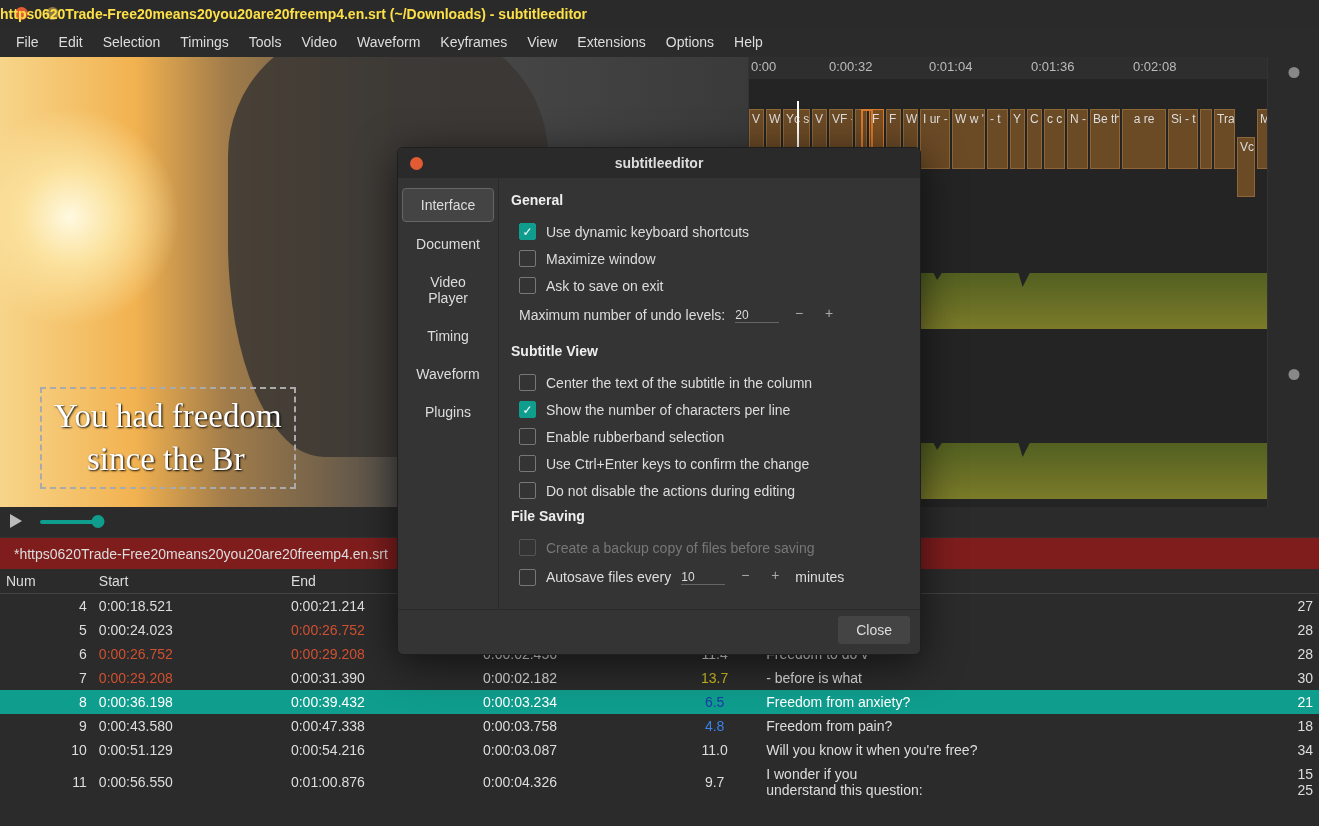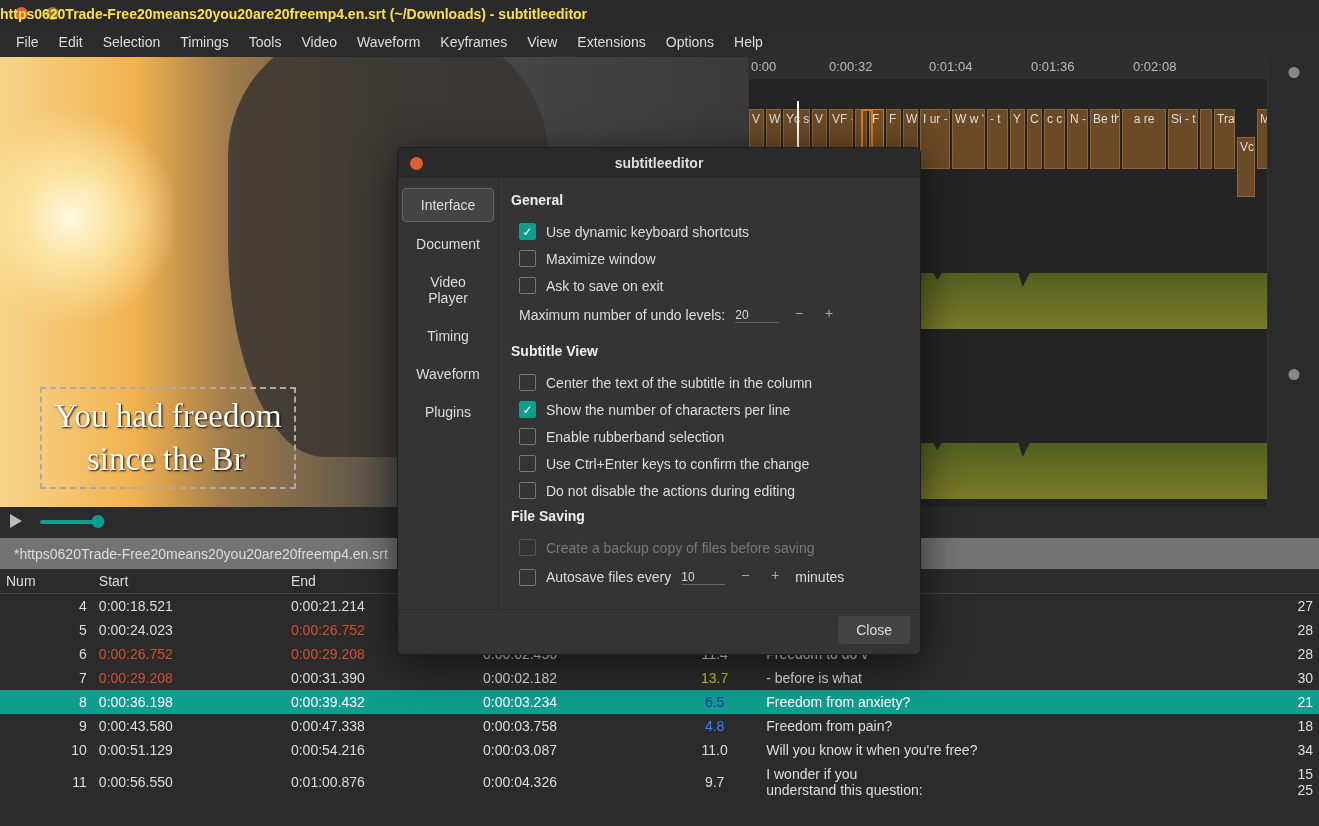--- a/index.html
+++ b/index.html
@@ -174,21 +174,21 @@
 }
 .hslider .thumb {
   position: absolute; left: 17%; top: -5px;
   width: 13px; height: 13px; border-radius: 50%; background: #0f9d8d;
   transform: translateX(-50%);
 }
 
 
 .doc-tab {
   height: 32px;
-  background: #737373;
+  background: #7f1d1d;
   display: flex;
   align-items: center;
   padding: 0 14px;
   gap: 20px;
   border-top: 1px solid #333;
 }
 .doc-close {
   width: 14px; height: 14px; border-radius: 50%;
   background: #d97a2c; display: inline-flex; align-items: center; justify-content: center;
   color: #2b2b2b; font-size: 10px; font-weight: bold;

